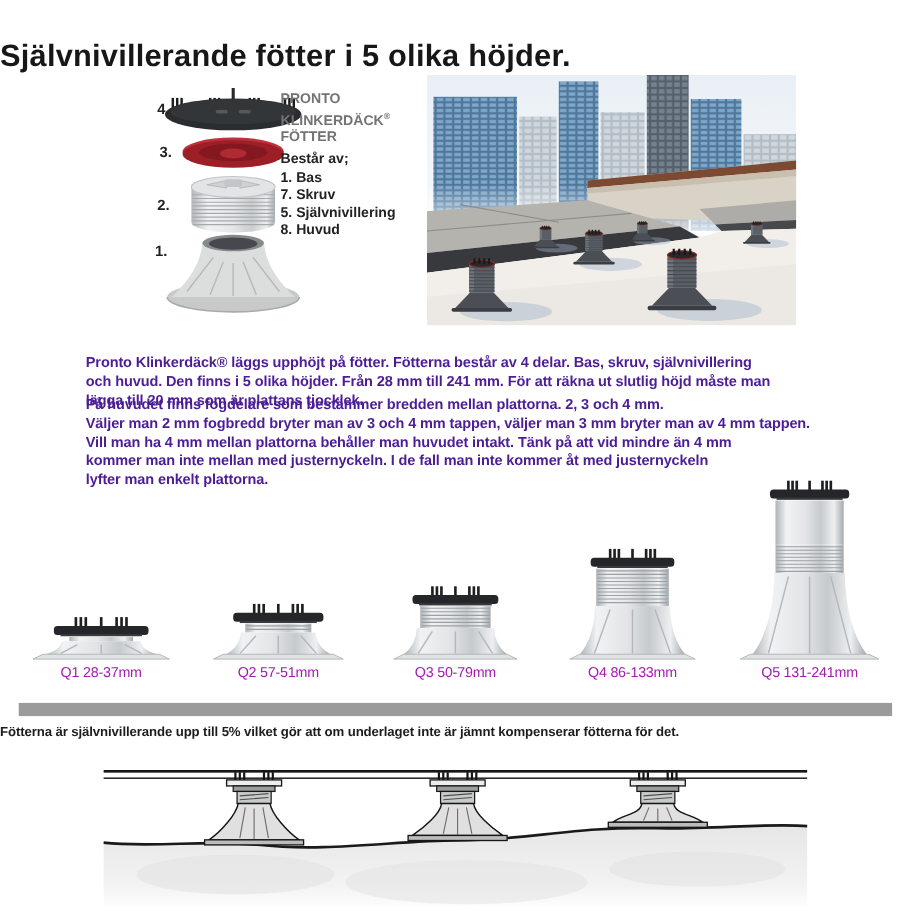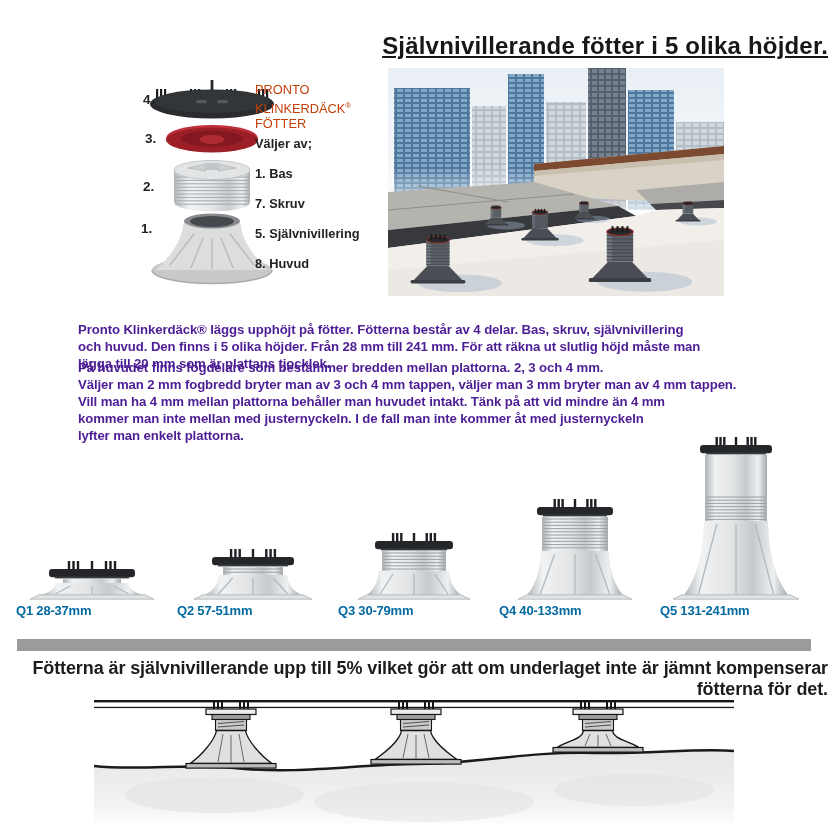--- a/index.html
+++ b/index.html
@@ -1,49 +1,49 @@
 <!DOCTYPE html>
 <html><head>
 <meta charset="utf-8">
 <style>
   html,body{margin:0;padding:0;background:#ffffff;}
   .page{position:relative;width:828px;height:828px;background:#fff;overflow:hidden;
         font-family:"Liberation Sans",sans-serif;color:#1e1e1e;}
-  .title{position:absolute;top:16px;left:0;right:0;text-align:right;
-         font-size:24px;font-weight:700;letter-spacing:.2px;color:#171717;text-decoration:underline;}
+  .title{position:absolute;top:16px;left:0;right:0;text-align:left;
+         font-size:28px;font-weight:700;letter-spacing:.2px;color:#171717;}
   
   .diagram{position:absolute;left:118px;top:70px;width:330px;height:245px;}
   .diagram svg{position:absolute;left:14px;top:4px;}
   .num{position:absolute;font-size:13.5px;font-weight:700;color:#222;}
   .num-4{left:25px;top:22px;} .num-3{left:27px;top:61px;}
   .num-2{left:25px;top:109px;} .num-1{left:23px;top:151px;}
-  .brand{position:absolute;left:137px;top:12px;font-size:12.8px;font-weight:400;
-         line-height:15.5px;color:#c2410c;}
+  .brand{position:absolute;left:137px;top:12px;font-size:12.8px;font-weight:700;
+         line-height:15.5px;color:#737373;}
   .brand sup{font-size:8px;}
   .consists{position:absolute;left:137px;top:66px;font-size:12.8px;font-weight:700;
             line-height:15px;color:#222;}
-  .consists .item{margin-top:15px;}
+  .consists .item{margin-top:1px;}
   .consists .heading{margin-bottom:1.5px;}
   
   .photo{position:absolute;left:388px;top:68px;width:336px;height:228px;overflow:hidden;}
   
   .para{position:absolute;left:78px;font-size:13.2px;font-weight:700;line-height:16.9px;
         white-space:pre-line;letter-spacing:-0.1px;color:#4c1d95;}
   .para.p1{top:322px;} .para.p2{top:360px;} .para.p3{top:470px;}
   
   .products{position:absolute;left:16px;right:16px;bottom:228px;display:flex;
             justify-content:space-between;align-items:flex-end;}
   .product{width:152px;text-align:center;line-height:0;}
   .plabels{position:absolute;left:16px;right:16px;top:603px;display:flex;
            justify-content:space-between;}
-  .plabel{width:152px;font-size:13px;font-weight:700;
-          letter-spacing:-0.2px;color:#0369a1;}
+  .plabel{width:152px;text-align:center;font-size:13px;font-weight:400;
+          letter-spacing:-0.2px;color:#a21caf;}
   .divider{position:absolute;left:17px;top:639px;width:794px;height:12px;background:#9b9b9b;}
-  .footnote{position:absolute;left:0;right:0;top:658px;text-align:right;
-            font-size:18px;font-weight:600;letter-spacing:-0.1px;color:#1c1c1c;padding-left:27px;}
+  .footnote{position:absolute;left:0;right:0;top:658px;text-align:left;
+            font-size:12px;font-weight:600;letter-spacing:-0.1px;color:#1c1c1c;}
   .illustration{position:absolute;left:94px;top:690px;width:640px;height:134px;line-height:0;}
 </style>
 </head>
 <body>
 
 <div class="page">
 
   <h1 class="title">Självnivillerande fötter i 5 olika höjder.</h1>
 
   <div class="diagram">
@@ -110,21 +110,21 @@
     <span class="num num-4">4.</span>
     <span class="num num-3">3.</span>
     <span class="num num-2">2.</span>
     <span class="num num-1">1.</span>
     <div class="brand">
       <span>PRONTO</span><br>
       <span>KLINKERDÄCK</span><sup>®</sup><br>
       <span>FÖTTER</span>
     </div>
     <div class="consists">
-      <div class="heading">Väljer av;</div>
+      <div class="heading">Består av;</div>
       <div class="item">1. Bas</div>
       <div class="item">7. Skruv</div>
       <div class="item">5. Självnivillering</div>
       <div class="item">8. Huvud</div>
     </div>
   </div>
 
   <div class="photo" id="photo"><svg width="336" height="228" viewBox="0 0 336 228" xmlns="http://www.w3.org/2000/svg">
         <defs>
           <linearGradient id="skyG" x1="0" y1="0" x2="0" y2="1">
@@ -429,22 +429,22 @@
           <line x1="45.8" y1="88" x2="27.6" y2="158" stroke="#b3b8bb" stroke-width="1.3"></line>
           <line x1="65.0" y1="88" x2="65.0" y2="158" stroke="#b3b8bb" stroke-width="1.3"></line>
           <line x1="84.2" y1="88" x2="102.4" y2="158" stroke="#b3b8bb" stroke-width="1.3"></line>
           <polygon points="2,163.2 11,158.8 119,158.8 128,163.2" fill="#e0e2e3" stroke="#aeb2b5" stroke-width="0.8"></polygon>
         </svg></div>
   </div>
 
   <div class="plabels">
     <div class="plabel">Q1 28-37mm</div>
     <div class="plabel">Q2 57-51mm</div>
-    <div class="plabel">Q3 30-79mm</div>
-    <div class="plabel">Q4 40-133mm</div>
+    <div class="plabel">Q3 50-79mm</div>
+    <div class="plabel">Q4 86-133mm</div>
     <div class="plabel">Q5 131-241mm</div>
   </div>
 
   <div class="divider"></div>
 
   <div class="footnote">Fötterna är självnivillerande upp till 5% vilket gör att om underlaget inte är jämnt kompenserar fötterna för det.</div>
 
   <div class="illustration" id="illustration"><svg width="640" height="134" viewBox="0 0 640 134" xmlns="http://www.w3.org/2000/svg">
         <defs>
           <linearGradient id="gf" x1="0" y1="0" x2="0" y2="1">

